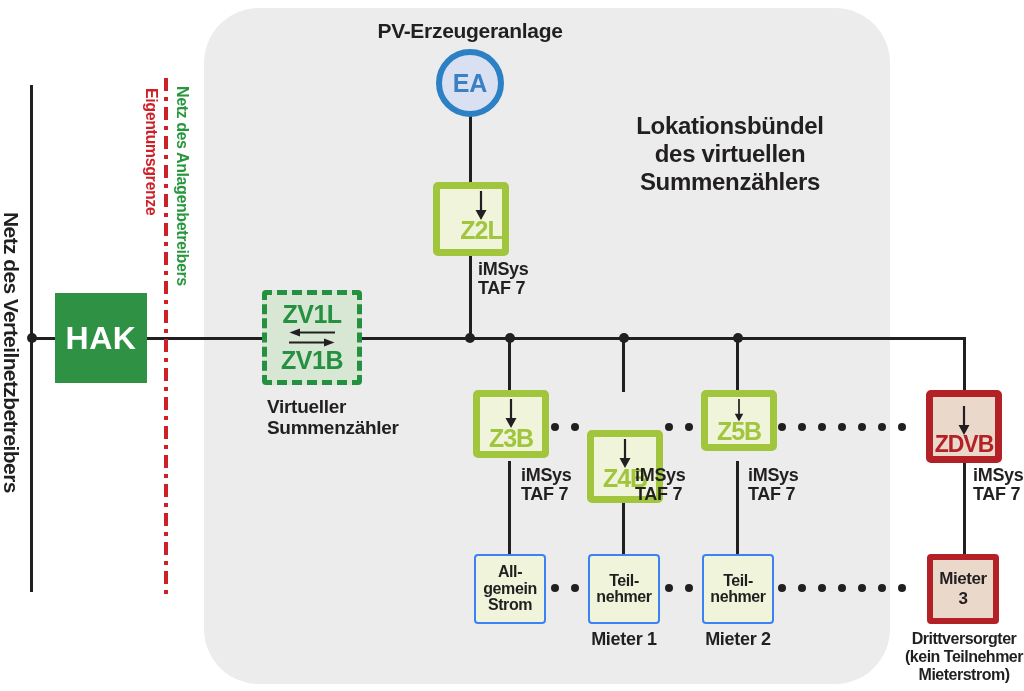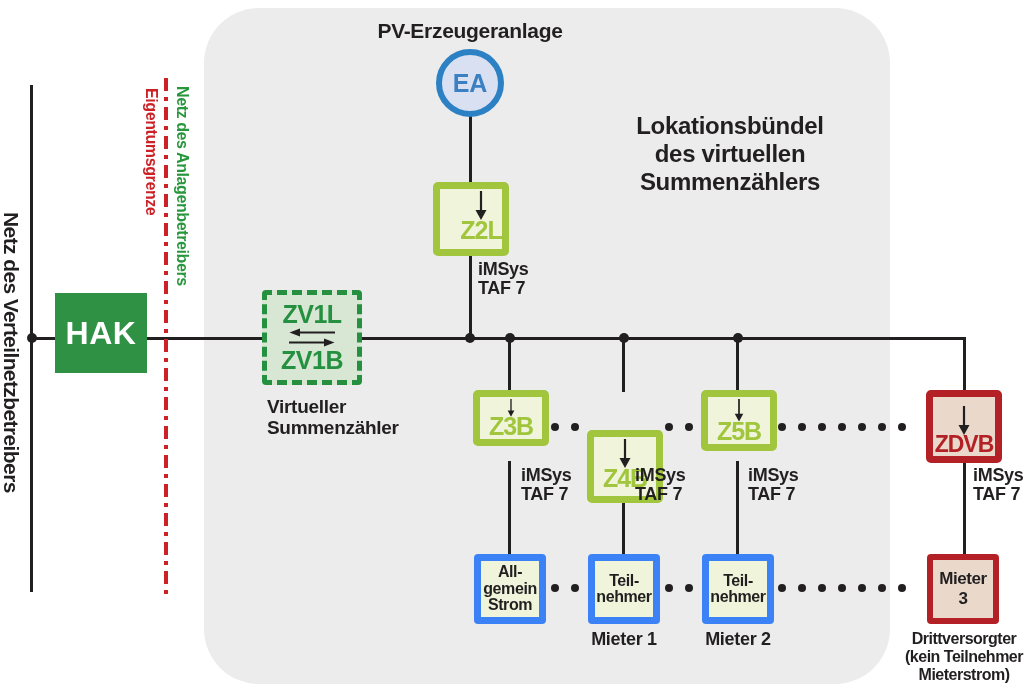--- a/index.html
+++ b/index.html
@@ -12,42 +12,42 @@
   .hline{position:absolute;height:3px;background:#221f20;}
   .vline{position:absolute;width:3px;background:#221f20;}
   .jdot{position:absolute;width:10px;height:10px;border-radius:50%;background:#221f20;}
   .redline{position:absolute;left:164px;top:78px;width:4px;height:520px;
     background:repeating-linear-gradient(to bottom,#cc2127 0 13px,transparent 13px 19px,#cc2127 19px 23px,transparent 23px 29px);}
   .vtext{position:absolute;transform-origin:0 0;transform:rotate(90deg);
     white-space:nowrap;font-weight:bold;line-height:1;}
   .vtext.black{font-size:21px;letter-spacing:-0.6px;color:#221f20;}
   .vtext.red{font-size:16px;letter-spacing:-0.4px;color:#cc2127;}
   .vtext.green{font-size:16px;letter-spacing:-0.4px;color:#27963c;}
-  .hak{position:absolute;left:55px;top:293px;width:92px;height:80px;background:#2e9143;
+  .hak{position:absolute;left:55px;top:293px;width:92px;height:90px;background:#2e9143;
     color:#fff;display:flex;align-items:center;justify-content:center;
     font-weight:bold;font-size:32px;letter-spacing:0.5px;}
   .circle{position:absolute;left:436px;top:49px;width:68px;height:68px;box-sizing:border-box;
     border:6px solid #2c80c4;border-radius:50%;background:#d8e0f2;
     display:flex;align-items:center;justify-content:center;
     font-weight:bold;font-size:25px;color:#3a80c2;}
   .meter{position:absolute;box-sizing:border-box;border-radius:5px;
     display:flex;flex-direction:column;align-items:center;padding-top:2px;}
   .meter.lime{width:76px;border:7px solid #a1c63d;background:#eff4da;}
   .meter.redbox{width:76px;border:7px solid #b32025;background:#ead9ca;justify-content:flex-end;}
   .meter .mid{font-weight:bold;font-size:25px;letter-spacing:-1px;line-height:0.95;margin-top:-2px;}
   .meter.lime .mid{color:#a1c63d;}
   .meter.redbox .mid{color:#b32025;font-size:23px;}
   .vmeter{position:absolute;left:262px;top:290px;width:100px;height:95px;box-sizing:border-box;
     border:5px dashed #259140;border-radius:4px;background:#d8e6d4;
     display:flex;flex-direction:column;align-items:center;justify-content:center;gap:1px;}
   .vmeter .vid{font-weight:bold;font-size:25px;letter-spacing:-0.5px;line-height:1;color:#259140;}
   .consumer{position:absolute;box-sizing:border-box;width:72px;height:70px;border-radius:4px;
     display:flex;flex-direction:column;align-items:center;justify-content:center;
     font-weight:bold;color:#221f20;text-align:center;}
-  .consumer.lime{border:7px solid #3b82f6;background:#eff4da;font-size:16px;line-height:1.03;letter-spacing:-0.4px;}
+  .consumer.lime{border:2px solid #3b82f6;background:#eff4da;font-size:16px;line-height:1.03;letter-spacing:-0.4px;}
   .consumer.redbox{border:6px solid #b32025;background:#ead9ca;font-size:17px;letter-spacing:-0.4px;justify-content:center;}
   .lbl{position:absolute;font-weight:bold;color:#221f20;}
   .lbl span{display:block;}
   .pv-lbl{left:350px;top:19px;width:240px;text-align:center;font-size:21px;letter-spacing:-0.3px;}
   .prod-lbl{left:240px;top:186px;width:185px;text-align:right;font-size:20px;letter-spacing:-0.3px;}
   .title-lbl{left:617px;top:112px;width:226px;text-align:center;font-size:24px;line-height:1.17;letter-spacing:-0.3px;}
   .virt-lbl{left:267px;top:396px;font-size:19px;line-height:1.12;letter-spacing:-0.3px;}
   .imsys{font-size:18px;line-height:1.06;letter-spacing:-0.3px;}
   .cap{font-size:18px;text-align:center;letter-spacing:-0.3px;}
   .dritt{left:889px;top:630px;width:150px;text-align:center;font-size:16px;line-height:1.12;letter-spacing:-0.5px;}
@@ -123,21 +123,21 @@
     <span>iMSys</span>
     <span>TAF 7</span>
   </div>
 
   <div class="lbl title-lbl">
     <span>Lokationsbündel</span>
     <span>des virtuellen</span>
     <span>Summenzählers</span>
   </div>
 
-  <div class="meter lime" style="left:473px;top:390px;height:56px;">
+  <div class="meter lime" style="left:473px;top:390px;height:68px;">
     <svg width="14" height="30" viewBox="0 0 14 30">
       <line x1="7" y1="0" x2="7" y2="20" stroke="#221f20" stroke-width="2.2"></line>
       <polygon points="1.5,19 12.5,19 7,29" fill="#221f20"></polygon>
     </svg>
     <div class="mid">Z3B</div>
   </div>
   <div class="meter lime" style="left:587px;top:390px;height:73px;margin-top:40px;">
     <svg width="14" height="30" viewBox="0 0 14 30">
       <line x1="7" y1="0" x2="7" y2="20" stroke="#221f20" stroke-width="2.2"></line>
       <polygon points="1.5,19 12.5,19 7,29" fill="#221f20"></polygon>

